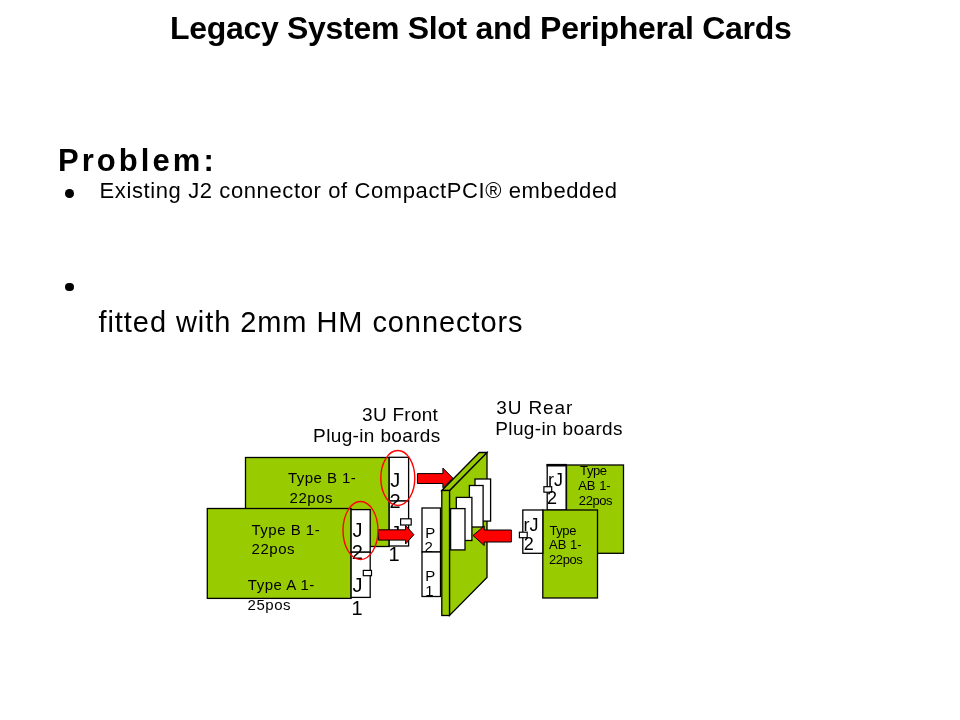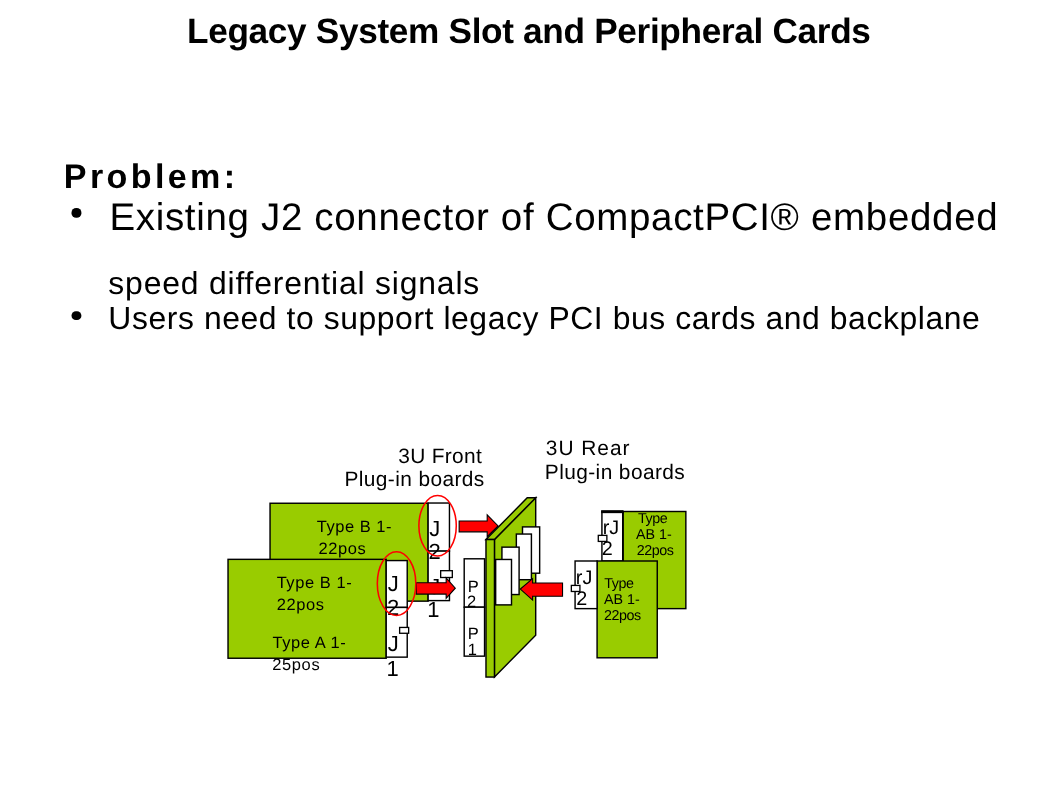--- a/index.html
+++ b/index.html
@@ -7,23 +7,22 @@
         font-family:"Liberation Sans",sans-serif;}
   .t{position:absolute;white-space:nowrap;color:#000;line-height:1;}
 </style>
 </head>
 <body>
 <div id="page">
   <div class="t" id="title" style="left:170px;top:12.3px;font-size:32px;font-weight:bold;letter-spacing:-0.3px;">Legacy System Slot and Peripheral Cards</div>
 
   <div class="t" id="prob" style="left:58px;top:144.7px;font-size:31px;font-weight:bold;letter-spacing:3.05px;">Problem:</div>
 
-  <div class="t bl" id="l1" style="left:99.5px;top:179.5px;font-size:35px;letter-spacing:0.61px;">Existing J2 connector of CompactPCI® embedded</div>
-  <div class="t bl" id="l3" style="left:98.5px;top:243.8px;font-size:29px;letter-spacing:0.74px;">speed differential signals</div>
-  <div class="t bl" id="l4" style="left:98.5px;top:275.8px;font-size:29px;letter-spacing:0.51px;">Users need to support legacy PCI bus cards and backplane</div>
+  <div class="t bl" id="l1" style="left:99.5px;top:179.5px;font-size:22px;letter-spacing:0.61px;">Existing J2 connector of CompactPCI® embedded</div>
+  <div class="t bl" id="l5" style="left:98.5px;top:307.8px;font-size:29px;letter-spacing:0.93px;">fitted with 2mm HM connectors</div>
 
   <div style="position:absolute;left:65px;top:189px;width:8.5px;height:8.5px;border-radius:50%;background:#000;"></div>
   <div style="position:absolute;left:65px;top:282.5px;width:8.5px;height:8.5px;border-radius:50%;background:#000;"></div>
 
   <svg id="diag" width="960" height="720" viewBox="0 0 960 720" style="position:absolute;left:0;top:0;" font-family="Liberation Sans, sans-serif" fill="#000">
 
     <rect x="245.5" y="457.5" width="143.7" height="89" fill="#99cc00" stroke="#000" stroke-width="1.3"></rect>
     <text x="288" y="483.2" font-size="15" letter-spacing="0.45">Type B 1-</text>
     <text x="289.5" y="503.3" font-size="15" letter-spacing="0.55">22pos</text>
 

